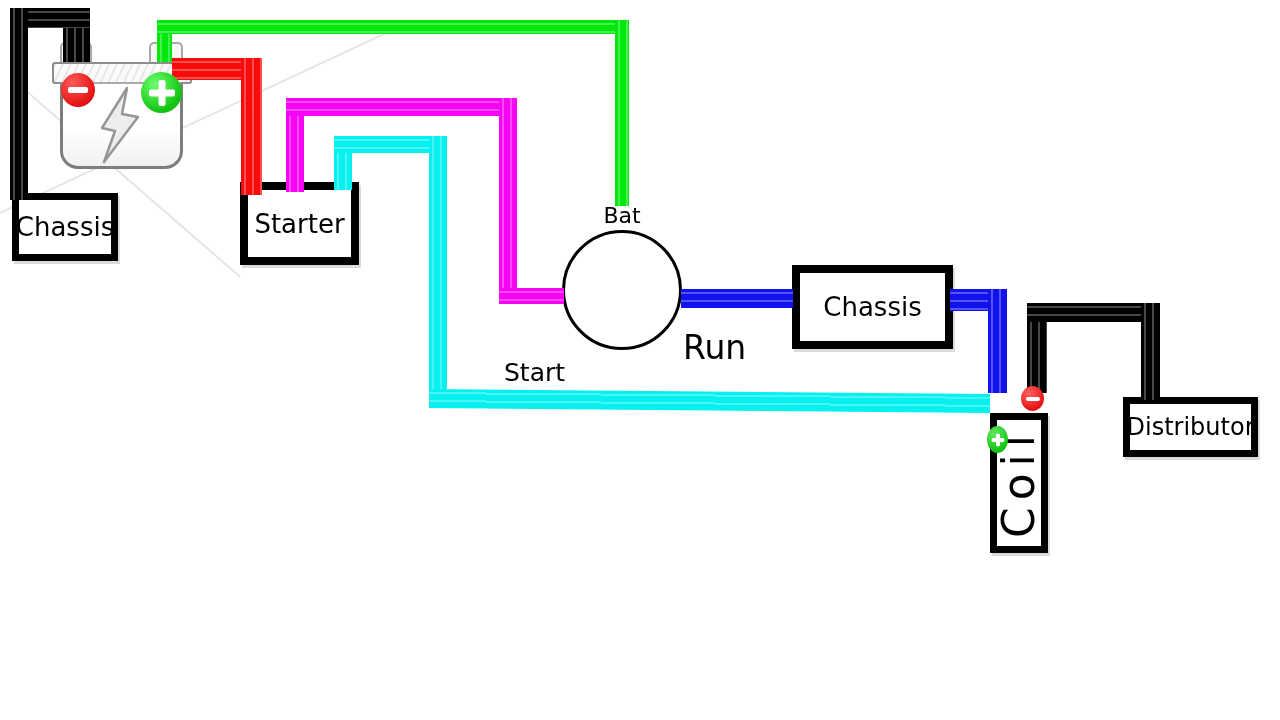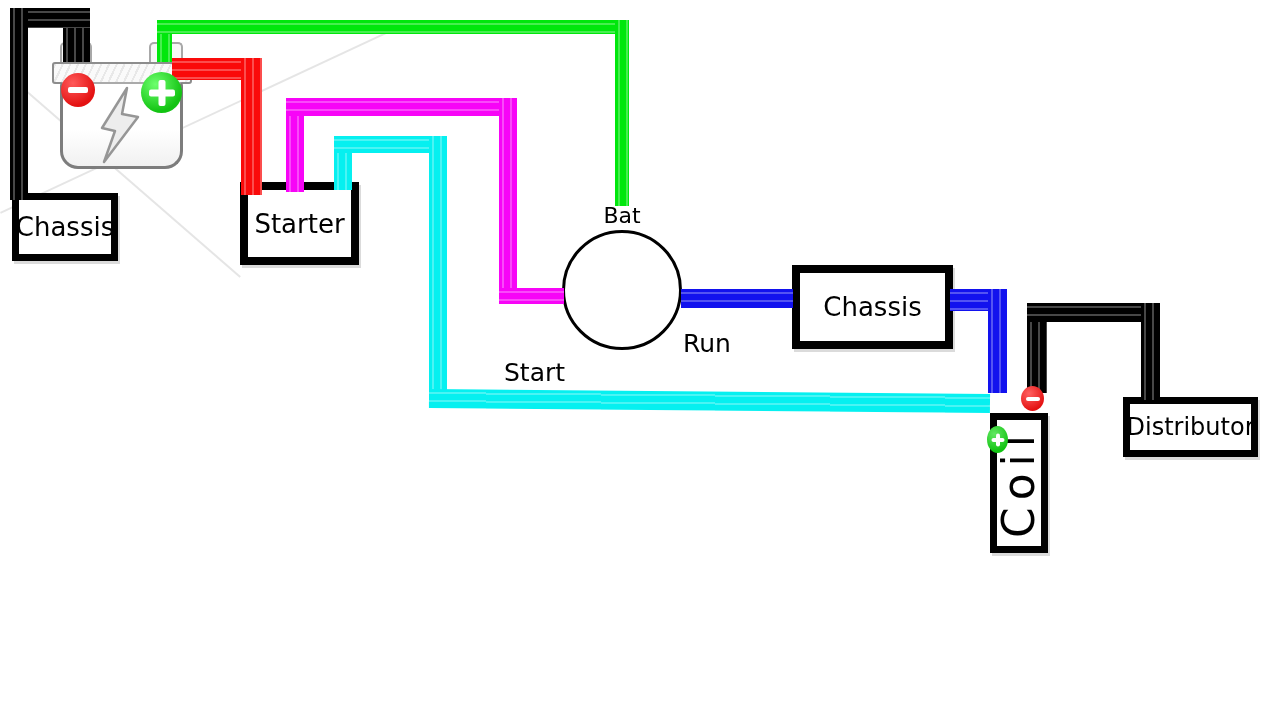--- a/index.html
+++ b/index.html
@@ -31,21 +31,21 @@
   #box-coil .lbl{transform:rotate(-90deg);letter-spacing:7px;}
   #box-distributor{left:1123px;top:397px;width:135px;height:60px;font-size:24px;text-align:right;}
   
   #switch-circle{
     position:absolute;left:562px;top:230px;width:120px;height:120px;
     border:3px solid #000;border-radius:50%;background:#fff;z-index:3;box-sizing:border-box;
   }
   .term-label{position:absolute;z-index:4;line-height:1;}
   #label-bat{left:580px;top:205px;width:84px;text-align:center;font-size:22px;}
   #label-start{left:504px;top:328px;font-size:25px;margin-top:32px;}
-  #label-run{left:683px;top:331px;font-size:25px;}
+  #label-run{left:683px;top:331px;font-size:33px;}
   
   .bat-part{position:absolute;box-sizing:border-box;}
   #bat-post-neg{left:60px;top:42px;width:32px;height:22px;border:2px solid #a8a8a8;border-bottom:none;border-radius:5px 5px 0 0;background:#f7f7f7;z-index:2;}
   #bat-post-pos{left:149px;top:42px;width:34px;height:22px;border:2px solid #a8a8a8;border-bottom:none;border-radius:5px 5px 0 0;background:#f7f7f7;z-index:2;}
   #bat-topbar{
     left:52px;top:62px;width:140px;height:22px;border:2px solid #8d8d8d;border-radius:3px;background:#fafafa;z-index:2;
     background-image:repeating-linear-gradient(115deg,rgba(0,0,0,.07) 0 2px,rgba(0,0,0,0) 2px 7px);
   }
   #bat-body{
     left:60px;top:82px;width:123px;height:87px;border:3px solid #7d7d7d;border-top:2px solid #aaa;

